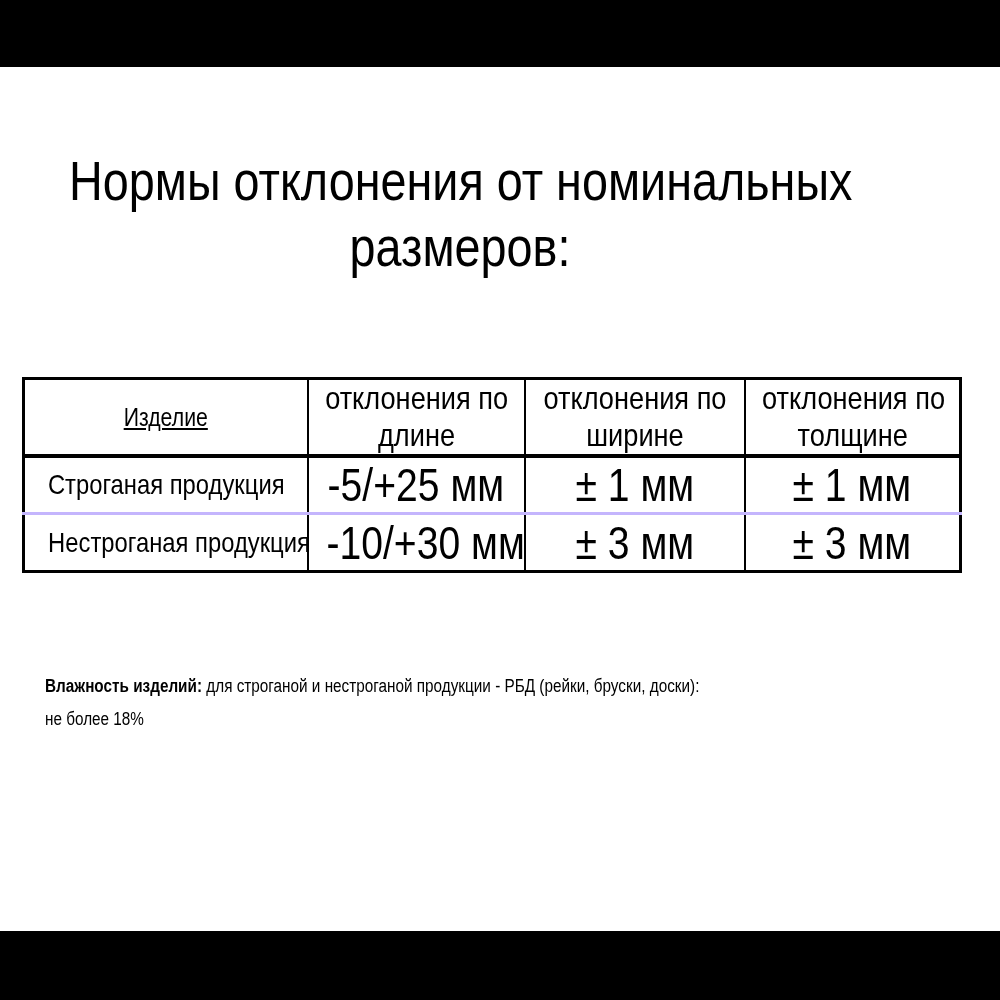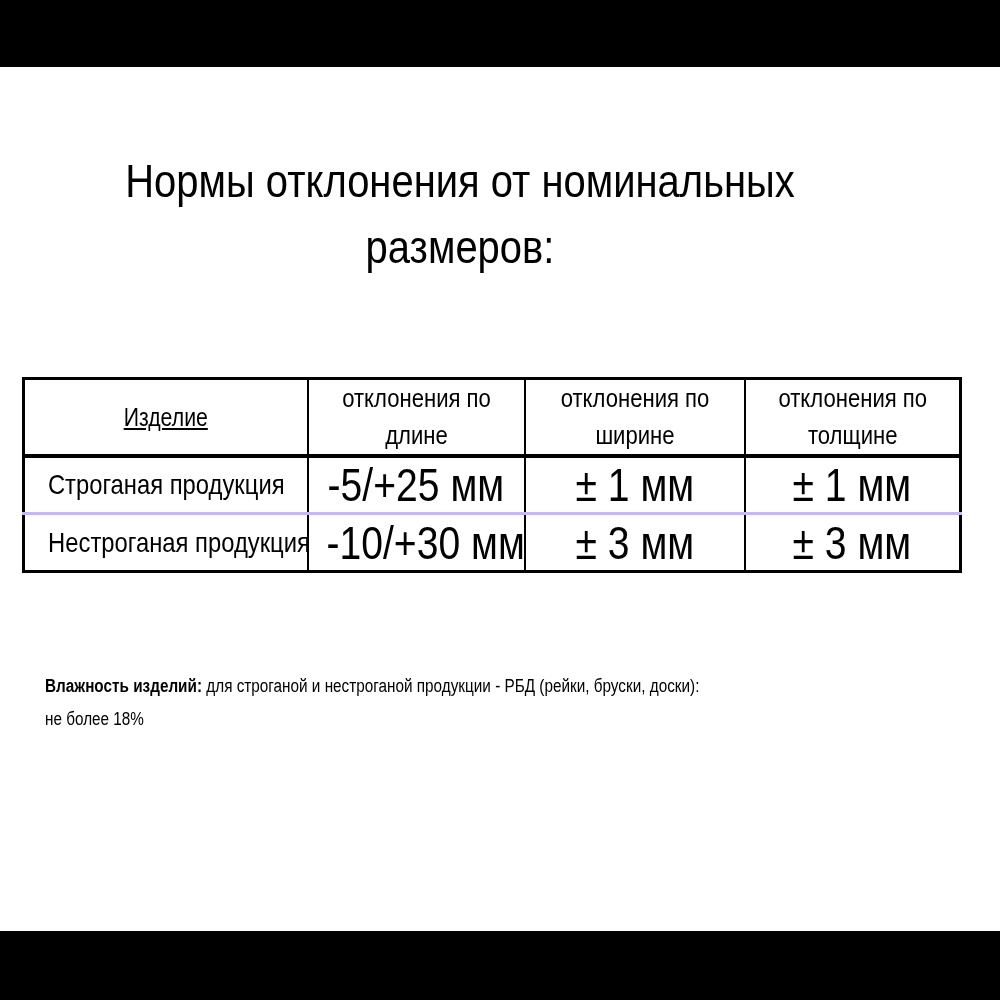--- a/index.html
+++ b/index.html
@@ -45,21 +45,21 @@
     white-space: nowrap;
   }
   .cond:empty { display: none; }
 
   .title {
     position: absolute;
     top: 148px;
     left: 0;
     width: 920px;
     text-align: center;
-    font-size: 47px;
+    font-size: 55px;
     line-height: 66px;
     font-weight: normal;
     margin: 0;
   }
 
   table.spec {
     position: absolute;
     left: 22px;
     top: 377px;
     width: 937px;
@@ -72,21 +72,21 @@
     padding: 0;
     text-align: center;
     vertical-align: middle;
     font-weight: normal;
     overflow: hidden;
   }
   table.spec thead th { border-bottom-width: 4px; }
   table.spec thead tr { height: 75px; }
   table.spec tbody tr.row-1 { height: 55px; }
   table.spec tbody tr.row-2 { height: 58px; border-top: 3px solid #c4b5fd; }
-  table.spec thead th { font-size: 26px; line-height: 37px; }
+  table.spec thead th { font-size: 32px; line-height: 37px; }
   table.spec thead th.product-col { font-size: 25px; text-decoration: underline; }
   table.spec tbody td.product-col { font-size: 28px; }
   table.spec tbody td.value-col { font-size: 46px; }
 
   .note {
     position: absolute;
     left: 45px;
     top: 670px;
     width: 940px;
     font-size: 18px;

